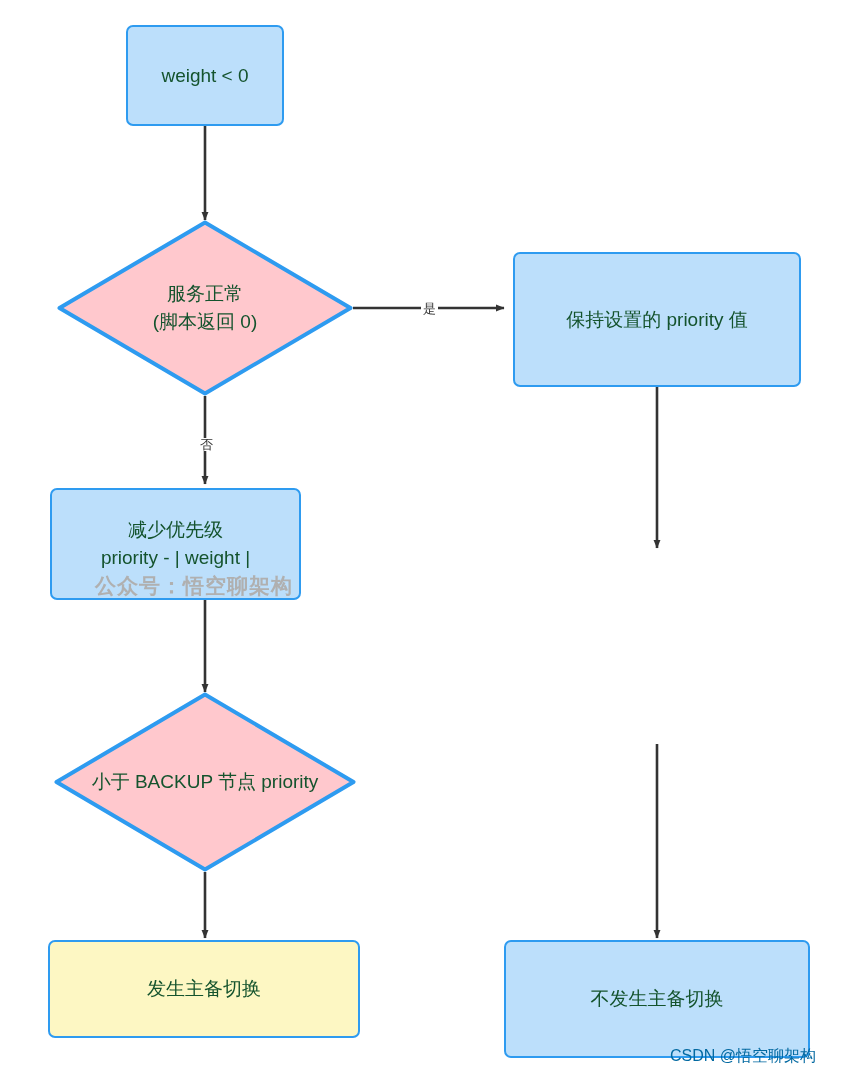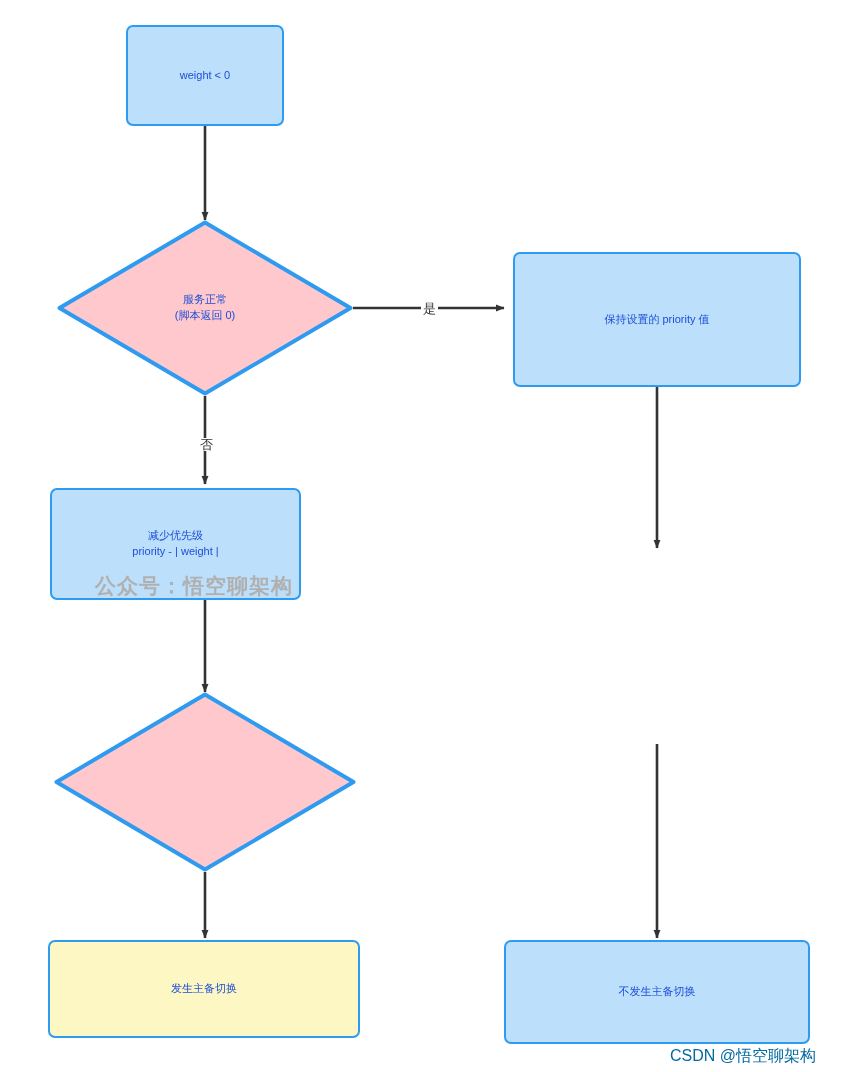--- a/index.html
+++ b/index.html
@@ -22,22 +22,22 @@
     width: 852px;
     height: 1072px;
   }
   .node {
     position: absolute;
     box-sizing: border-box;
     display: flex;
     align-items: center;
     justify-content: center;
     text-align: center;
-    color: #1d4ed8;
-    font-size: 11px;
+    color: #14532d;
+    font-size: 19px;
     line-height: 1.45;
     white-space: pre-line;
   }
   .node-rect {
     border: 2.5px solid #2e9bf0;
     border-radius: 7px;
   }
   .fill-blue  { background: #bcdffb; }
   .fill-yellow{ background: #fdf7c3; }
 
@@ -132,27 +132,28 @@
   <div class="node node-rect fill-blue" style="left:50px; top:488px; width:251px; height:112px;">
     <span>减少优先级
 priority - | weight |</span>
   </div>
 
 
   <div class="node node-diamond" style="left:54px; top:692px; width:302px; height:180px;">
     <svg class="dia-svg" viewBox="0 0 302 180" preserveAspectRatio="none">
       <polygon points="151,2.5 299.5,90 151,177.5 2.5,90" fill="#ffc8cd" stroke="#2e9bf0" stroke-width="4" stroke-linejoin="round"></polygon>
     </svg>
+    <span class="dia-text">小于 BACKUP 节点 priority</span>
   </div>
 
   <div class="node node-rect fill-yellow" style="left:48px; top:940px; width:312px; height:98px;align-items:center;">
     <span>发生主备切换</span>
   </div>
 
-  <div class="node node-rect fill-blue" style="left:504px; top:940px; width:306px; height:104px;">
+  <div class="node node-rect fill-blue" style="left:504px; top:940px; width:306px; height:118px;">
     <span>不发生主备切换</span>
   </div>
 
   <div class="edge-label" style="left:421px; top:302px;">是</div>
 
   <div class="edge-label" style="left:198px; top:438px;">否</div>
 
   <div class="watermark-inner" style="left:95px; top:572px;">公众号：悟空聊架构</div>
 
   <div class="watermark-corner" style="left:670px; top:1046px;">CSDN @悟空聊架构</div>

